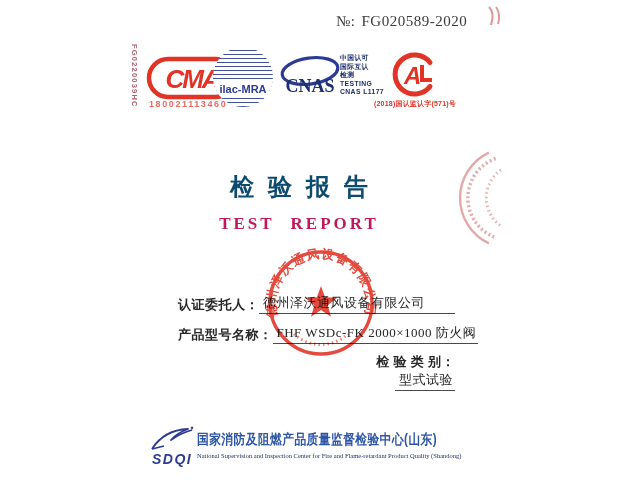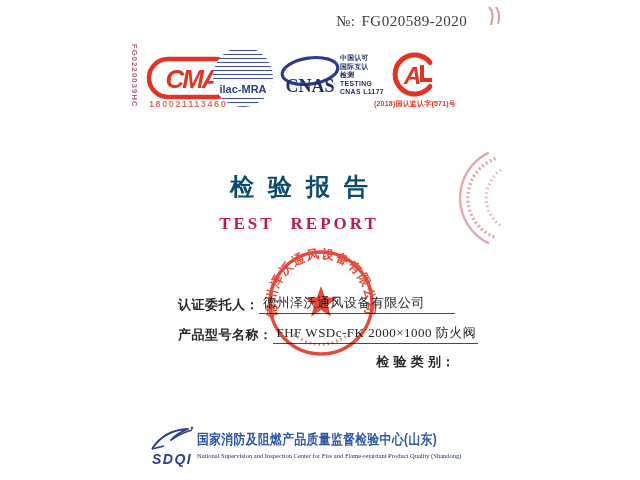--- a/index.html
+++ b/index.html
@@ -142,20 +142,21 @@
 <div class="abs field-row row-1">
   <span class="flabel">认证委托人：</span>
   <span class="fvalue">德州泽沃通风设备有限公司</span>
 </div>
 <div class="abs field-row row-2">
   <span class="flabel">产品型号名称：</span>
   <span class="fvalue">FHF WSDc-FK 2000×1000 防火阀</span>
 </div>
 <div class="abs field-row row-3">
   <span class="flabel">检 验 类 别：</span>
+  <span class="fvalue">型式试验</span>
 </div>
 
 <div class="abs stamp">
   <svg width="114" height="114" viewBox="0 0 114 114">
     <defs>
       <path id="sealArc" d="M14.5,74 A45.5,45.5 0 1 1 99.5,74" fill="none"></path>
       <path id="sealArcBottom" d="M30,88 A40,40 0 0 0 84,88" fill="none"></path>
     </defs>
     <circle cx="57" cy="57" r="51" fill="none" stroke="#e23a2c" stroke-width="3.4"></circle>
     <path d="M57,40 L61.1,51.3 L73.2,51.7 L63.7,59.2 L67,70.8 L57,64 L47,70.8 L50.3,59.2 L40.8,51.7 L52.9,51.3 Z" fill="#e23a2c"></path>

